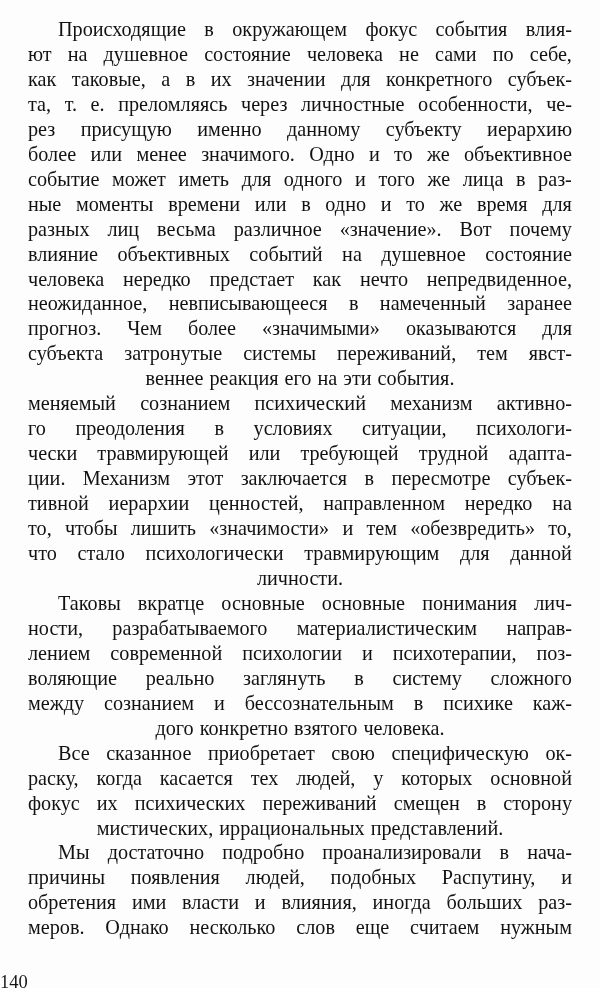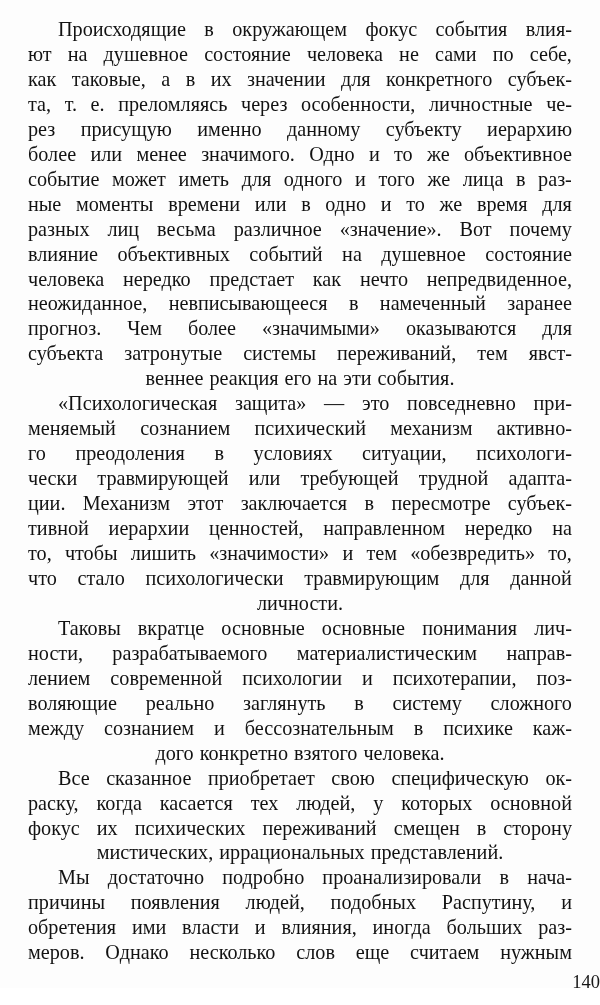--- a/index.html
+++ b/index.html
@@ -57,52 +57,51 @@
   .line.indent {
     text-indent: 0;
     padding-left: 30px;
     box-sizing: border-box;
   }
   #folio {
     position: absolute;
     left: 0;
     top: 972px;
     width: 600px;
-    text-align: right;
+    text-align: left;
     font-size: 18.5px;
     line-height: 20px;
     color: #161616;
     font-family: "Liberation Serif", "DejaVu Serif", serif;
   }
 </style>
 </head>
 <body>
 
 <div id="page">
 
   <div id="page-body">
       <div class="para">
         <div class="line just indent"><span class="w">Происходящие</span><span class="w">в</span><span class="w">окружающем</span><span class="w">фокус</span><span class="w">события</span><span class="w">влия-</span></div>
         <div class="line just"><span class="w">ют</span><span class="w">на</span><span class="w">душевное</span><span class="w">состояние</span><span class="w">человека</span><span class="w">не</span><span class="w">сами</span><span class="w">по</span><span class="w">себе,</span></div>
         <div class="line just"><span class="w">как</span><span class="w">таковые,</span><span class="w">а</span><span class="w">в</span><span class="w">их</span><span class="w">значении</span><span class="w">для</span><span class="w">конкретного</span><span class="w">субъек-</span></div>
-        <div class="line just"><span class="w">та,</span><span class="w">т.</span><span class="w">е.</span><span class="w">преломляясь</span><span class="w">через</span><span class="w">особенности,</span><span class="w">личностные</span><span class="w">че-</span></div>
+        <div class="line just"><span class="w">та,</span><span class="w">т.</span><span class="w">е.</span><span class="w">преломляясь</span><span class="w">через</span><span class="w">личностные</span><span class="w">особенности,</span><span class="w">че-</span></div>
         <div class="line just"><span class="w">рез</span><span class="w">присущую</span><span class="w">именно</span><span class="w">данному</span><span class="w">субъекту</span><span class="w">иерархию</span></div>
         <div class="line just"><span class="w">более</span><span class="w">или</span><span class="w">менее</span><span class="w">значимого.</span><span class="w">Одно</span><span class="w">и</span><span class="w">то</span><span class="w">же</span><span class="w">объективное</span></div>
         <div class="line just"><span class="w">событие</span><span class="w">может</span><span class="w">иметь</span><span class="w">для</span><span class="w">одного</span><span class="w">и</span><span class="w">того</span><span class="w">же</span><span class="w">лица</span><span class="w">в</span><span class="w">раз-</span></div>
         <div class="line just"><span class="w">ные</span><span class="w">моменты</span><span class="w">времени</span><span class="w">или</span><span class="w">в</span><span class="w">одно</span><span class="w">и</span><span class="w">то</span><span class="w">же</span><span class="w">время</span><span class="w">для</span></div>
         <div class="line just"><span class="w">разных</span><span class="w">лиц</span><span class="w">весьма</span><span class="w">различное</span><span class="w">«значение».</span><span class="w">Вот</span><span class="w">почему</span></div>
         <div class="line just"><span class="w">влияние</span><span class="w">объективных</span><span class="w">событий</span><span class="w">на</span><span class="w">душевное</span><span class="w">состояние</span></div>
         <div class="line just"><span class="w">человека</span><span class="w">нередко</span><span class="w">предстает</span><span class="w">как</span><span class="w">нечто</span><span class="w">непредвиденное,</span></div>
         <div class="line just"><span class="w">неожиданное,</span><span class="w">невписывающееся</span><span class="w">в</span><span class="w">намеченный</span><span class="w">заранее</span></div>
         <div class="line just"><span class="w">прогноз.</span><span class="w">Чем</span><span class="w">более</span><span class="w">«значимыми»</span><span class="w">оказываются</span><span class="w">для</span></div>
         <div class="line just"><span class="w">субъекта</span><span class="w">затронутые</span><span class="w">системы</span><span class="w">переживаний,</span><span class="w">тем</span><span class="w">явст-</span></div>
         <div class="line last"><span class="w">веннее</span><span class="w">реакция</span><span class="w">его</span><span class="w">на</span><span class="w">эти</span><span class="w">события.</span></div>
       </div>
       <div class="para">
-        <div class="line just indent"><span class="w">«Психологическая</span><span class="w">защита»</span><span class="w">—</span><span class="w">это</span><span class="w">повседневно</span><span class="w">при-</span></div>
         <div class="line just"><span class="w">меняемый</span><span class="w">сознанием</span><span class="w">психический</span><span class="w">механизм</span><span class="w">активно-</span></div>
         <div class="line just"><span class="w">го</span><span class="w">преодоления</span><span class="w">в</span><span class="w">условиях</span><span class="w">ситуации,</span><span class="w">психологи-</span></div>
         <div class="line just"><span class="w">чески</span><span class="w">травмирующей</span><span class="w">или</span><span class="w">требующей</span><span class="w">трудной</span><span class="w">адапта-</span></div>
         <div class="line just"><span class="w">ции.</span><span class="w">Механизм</span><span class="w">этот</span><span class="w">заключается</span><span class="w">в</span><span class="w">пересмотре</span><span class="w">субъек-</span></div>
         <div class="line just"><span class="w">тивной</span><span class="w">иерархии</span><span class="w">ценностей,</span><span class="w">направленном</span><span class="w">нередко</span><span class="w">на</span></div>
         <div class="line just"><span class="w">то,</span><span class="w">чтобы</span><span class="w">лишить</span><span class="w">«значимости»</span><span class="w">и</span><span class="w">тем</span><span class="w">«обезвредить»</span><span class="w">то,</span></div>
         <div class="line just"><span class="w">что</span><span class="w">стало</span><span class="w">психологически</span><span class="w">травмирующим</span><span class="w">для</span><span class="w">данной</span></div>
         <div class="line last"><span class="w">личности.</span></div>
       </div>
       <div class="para">

